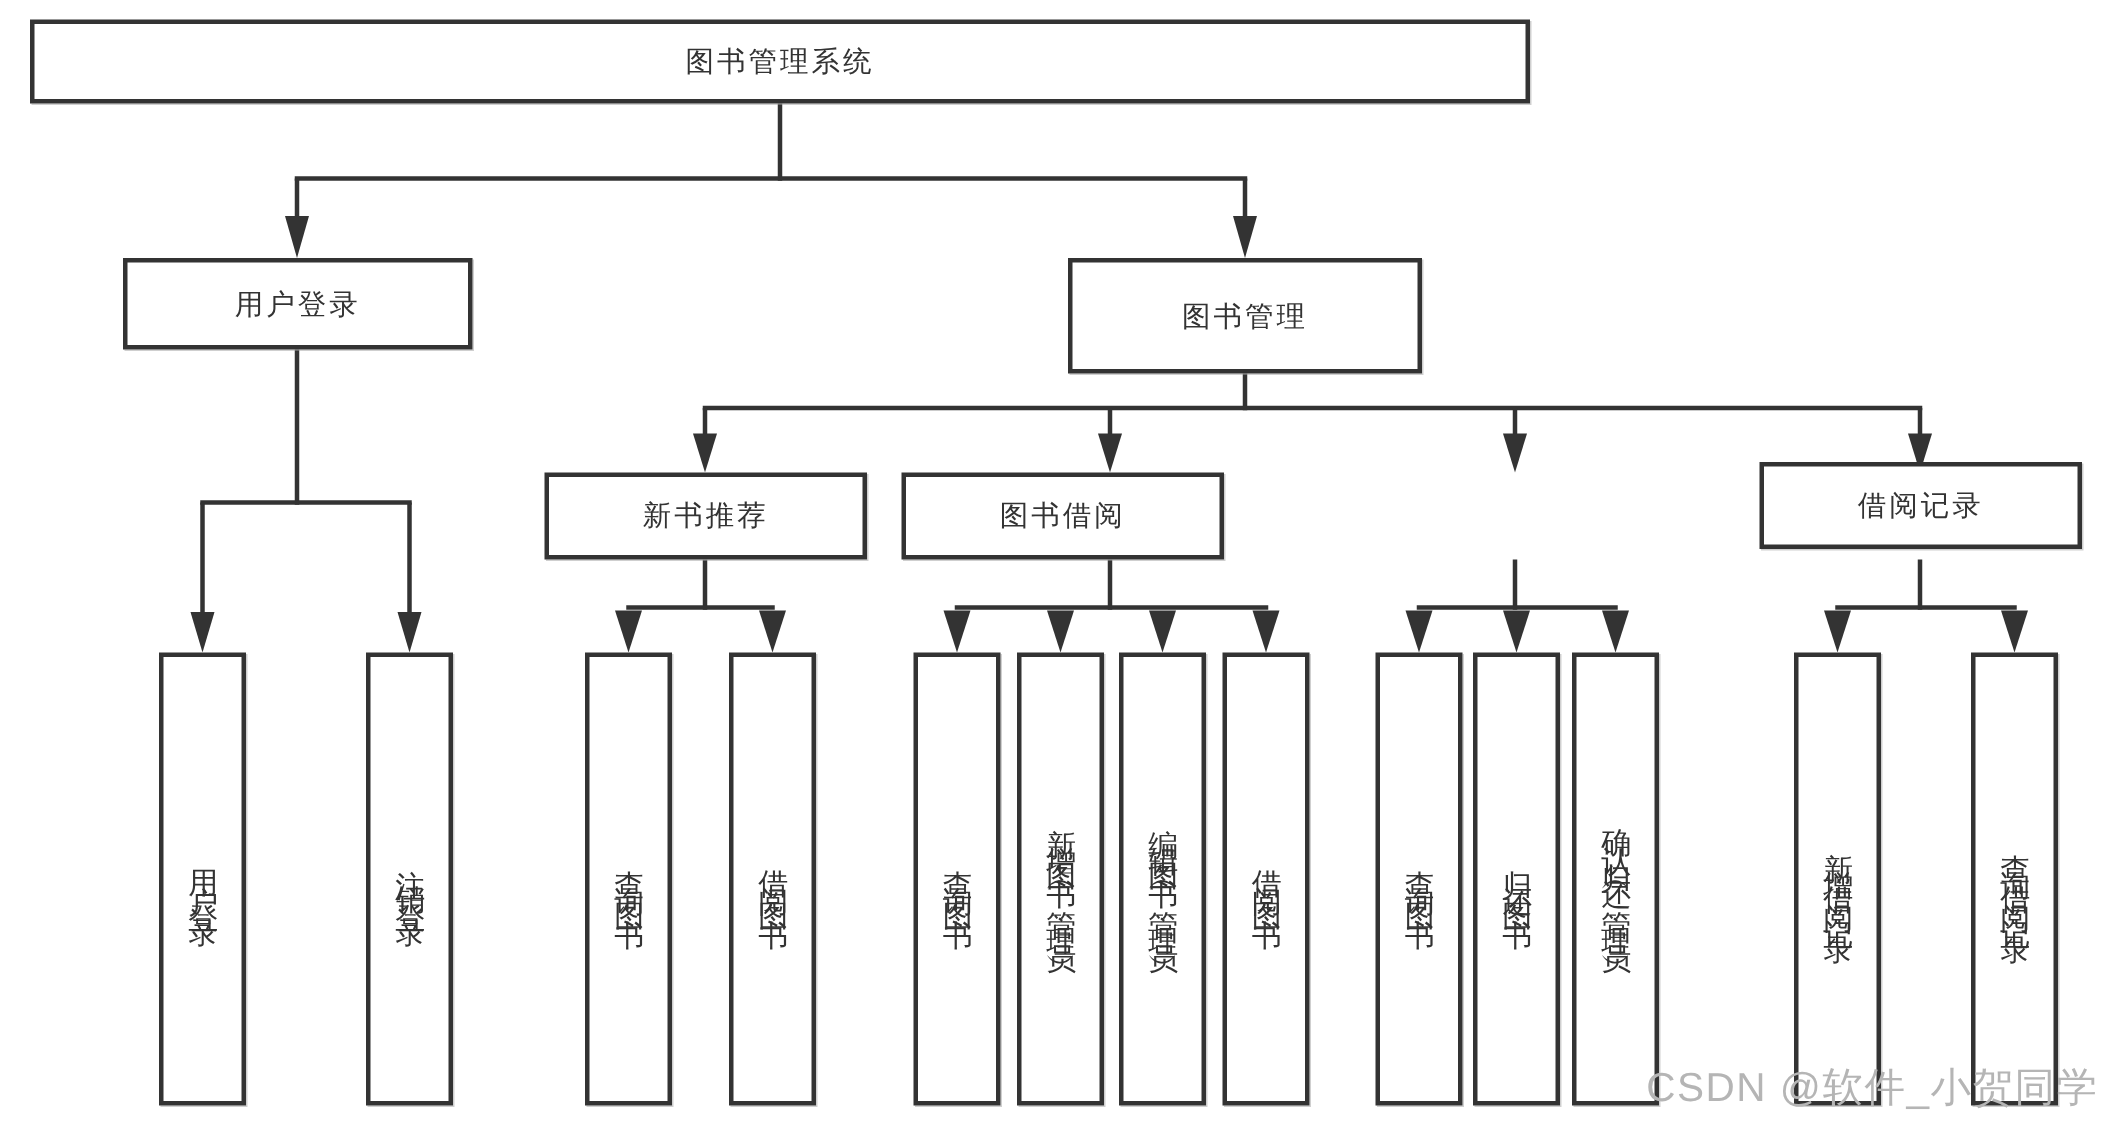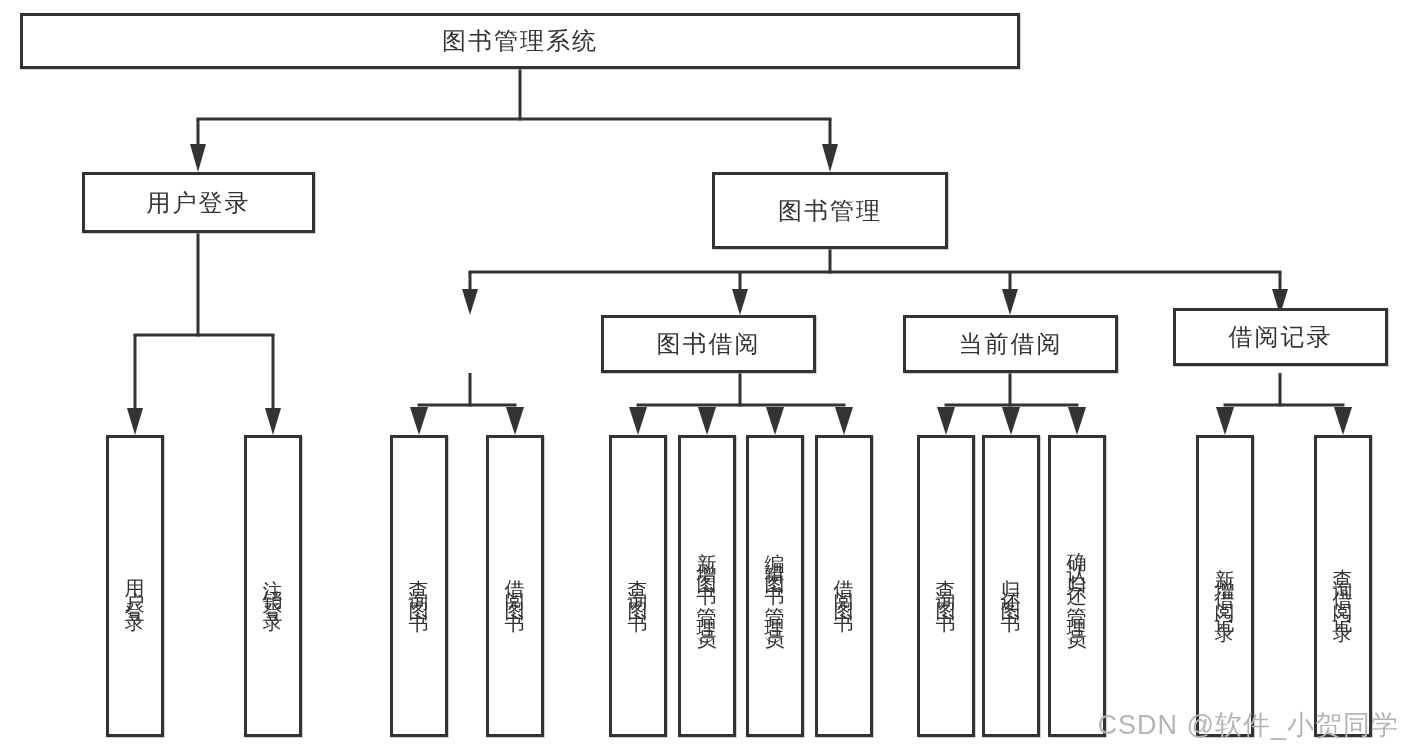--- a/index.html
+++ b/index.html
@@ -19,21 +19,21 @@
   }
   .node {
     position: absolute;
     box-sizing: border-box;
     background: #ffffff;
     border: 3px solid #333333;
     display: flex;
     align-items: center;
     justify-content: center;
     color: #333333;
-    font-size: 24px;
+    font-size: 19px;
     letter-spacing: 2px;
     box-shadow: 1px 1px 0 rgba(160,160,160,0.5);
   }
   .node.leaf {
     font-size: 20px;
     letter-spacing: 0;
   }
   .leaf .vtext {
     writing-mode: vertical-rl;
     text-orientation: mixed;
@@ -121,25 +121,25 @@
     <span>图书管理系统</span>
   </div>
 
   <div class="node" style="left:82px; top:172px; width:233px; height:61px;">
     <span>用户登录</span>
   </div>
   <div class="node" style="left:712px; top:172px; width:236px; height:77px;">
     <span>图书管理</span>
   </div>
 
+  <div class="node" style="left:363px; top:315px; width:215px; height:58px;">
+    <span>新书推荐</span>
+  </div>
   <div class="node" style="left:601px; top:315px; width:215px; height:58px;">
     <span>图书借阅</span>
-  </div>
-  <div class="node" style="left:903px; top:315px; width:215px; height:58px;">
-    <span>当前借阅</span>
   </div>
   <div class="node" style="left:1173px; top:308px; width:215px; height:58px;">
     <span>借阅记录</span>
   </div>
 
   <div class="node leaf" style="left:106px; top:435px; width:58px; height:302px;">
     <span class="vtext">用户登录</span>
   </div>
   <div class="node leaf" style="left:244px; top:435px; width:58px; height:302px;">
     <span class="vtext">注销登录</span>

